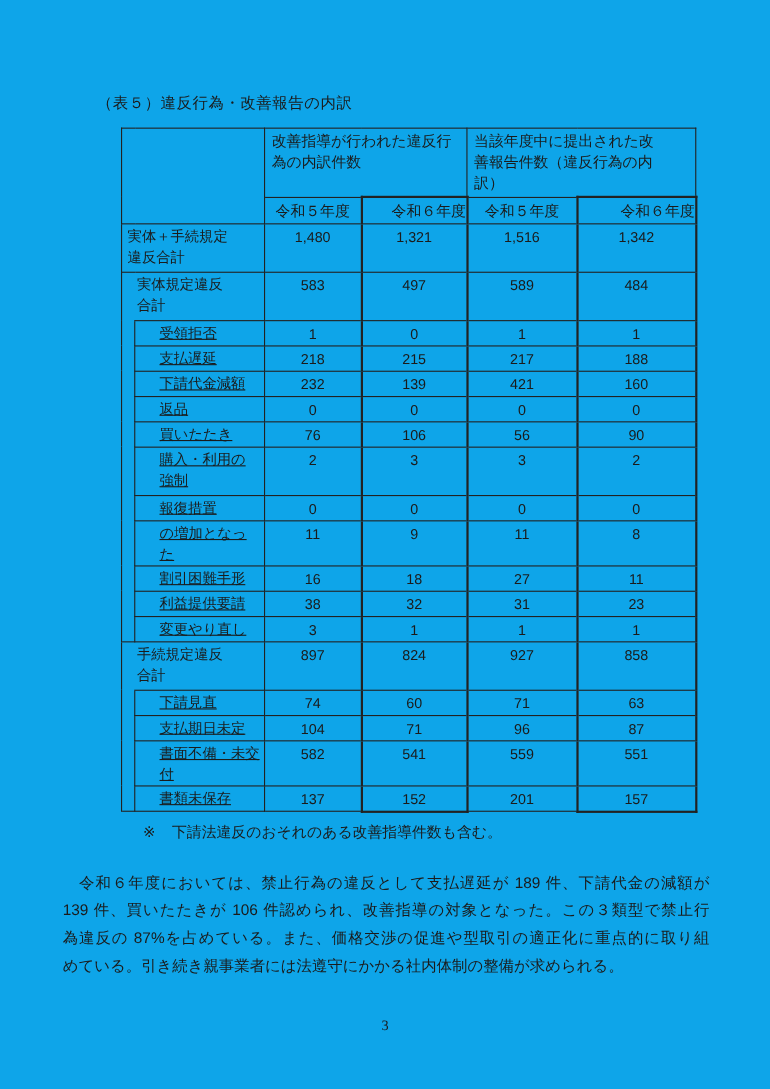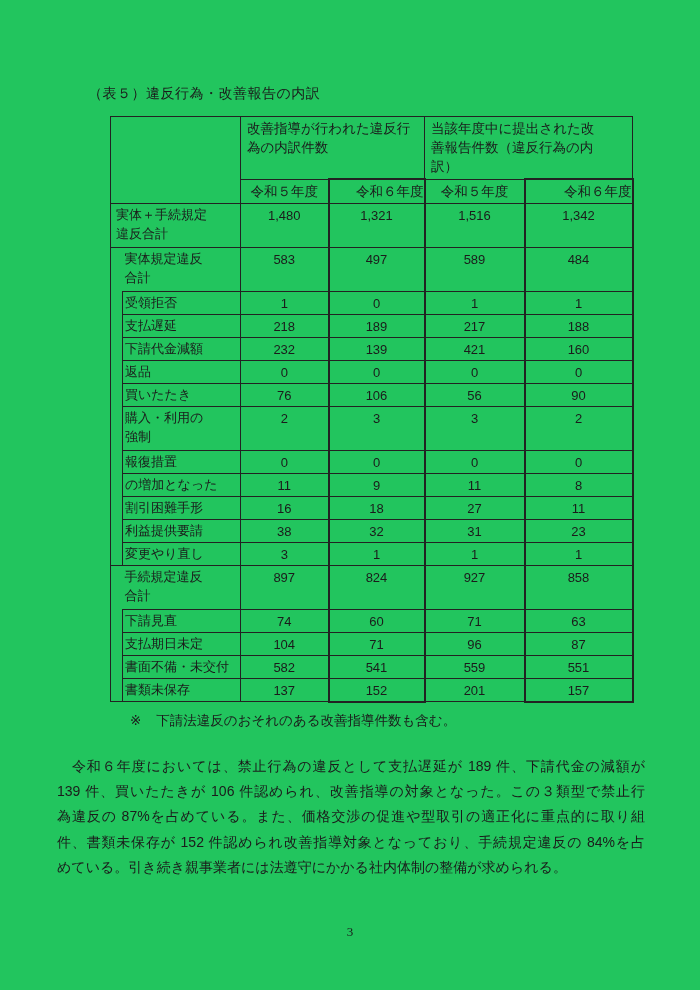--- a/index.html
+++ b/index.html
@@ -2,21 +2,21 @@
 <html><head>
 <meta charset="utf-8">
 <style>
   * { box-sizing: border-box; }
   html,body { margin:0; padding:0; background:#fff; }
   body {
     font-family: "Liberation Sans", "DejaVu Sans", sans-serif;
     color:#1b1b1b;
   }
   .page {
-    width:700px; height:990px; position:relative; background:#22c55e; overflow:hidden;
+    width:700px; height:990px; position:relative; background:#0ea5e9; overflow:hidden;
   }
   .content { padding: 85px 55px 0 57px; }
   .title { font-size:14px; margin-left:31px; letter-spacing:0.5px; }
 
   table.vt {
     border-collapse:collapse;
     table-layout:fixed;
     margin-left:53px; margin-top:13px;
     border:1.5px solid #222;
   }
@@ -29,21 +29,21 @@
     overflow:hidden;
   }
   .vt td.corner { border-bottom:1px solid #222; }
   .vt td.group { text-align:left; padding:2px 6px; font-size:13.5px; }
   .vt td.year { text-align:center; vertical-align:middle; font-size:13.5px; white-space:nowrap; padding:1px 0; }
   .vt td.num  { text-align:center; padding-top:2px; }
   .vt td.lab.lv0 { padding-left:5px; }
   .vt td.lab.lv1 { border-left:none; padding-left:2px; }
   .vt td.ind.lv1a { border-right:none; border-bottom:none; }
   .vt td.ind.lv2a { border-top:none; border-bottom:none; border-right:none; }
-  .vt td.lab.lv2 { padding-left:2px; }
+  .vt td.lab.lv2 { padding-left:22px;text-decoration:underline; }
   .vt td.tk  { border-left:2.5px solid #222; border-right:2.5px solid #222; }
   .vt td.tkt { border-top:2.5px solid #222;text-align:right; }
   .vt td.tkb { border-bottom:2.5px solid #222; }
   tr.rh1 { height:60px; }
   tr.rh2 { height:24px; }
   tr.rtall { height:44px; }
   tr.rone  { height:21px; }
 
   .footnote { margin-left:73px; margin-top:9px; font-size:13.5px; }
   .footnote .mk { margin-right:15px; }
@@ -116,21 +116,21 @@
           <td class="num">1</td>
           <td class="num tk">0</td>
           <td class="num">1</td>
           <td class="num tk">1</td>
         </tr>
 
         <tr class="rone">
           <td class="ind lv2a"></td>
           <td class="lab lv2">支払遅延</td>
           <td class="num">218</td>
-          <td class="num tk">189</td>
+          <td class="num tk">215</td>
           <td class="num">217</td>
           <td class="num tk">188</td>
         </tr>
 
         <tr class="rone">
           <td class="ind lv2a"></td>
           <td class="lab lv2">下請代金減額</td>
           <td class="num">232</td>
           <td class="num tk">139</td>
           <td class="num">421</td>
@@ -259,20 +259,19 @@
     </table>
 
     <div class="footnote">
       <span class="mk">※</span><span>下請法違反のおそれのある改善指導件数も含む。</span>
     </div>
 
     <div class="bodytext">
       <div class="bline">　令和６年度においては、禁止行為の違反として支払遅延が 189 件、下請代金の減額が</div>
       <div class="bline">139 件、買いたたきが 106 件認められ、改善指導の対象となった。この３類型で禁止行</div>
       <div class="bline">為違反の 87%を占めている。また、価格交渉の促進や型取引の適正化に重点的に取り組</div>
-      <div class="bline">件、書類未保存が 152 件認められ改善指導対象となっており、手続規定違反の 84%を占</div>
       <div class="bline last">めている。引き続き親事業者には法遵守にかかる社内体制の整備が求められる。</div>
     </div>
 
   </div>
 
   <div class="pagenum">3</div>
 </div>
 
 </body></html>

